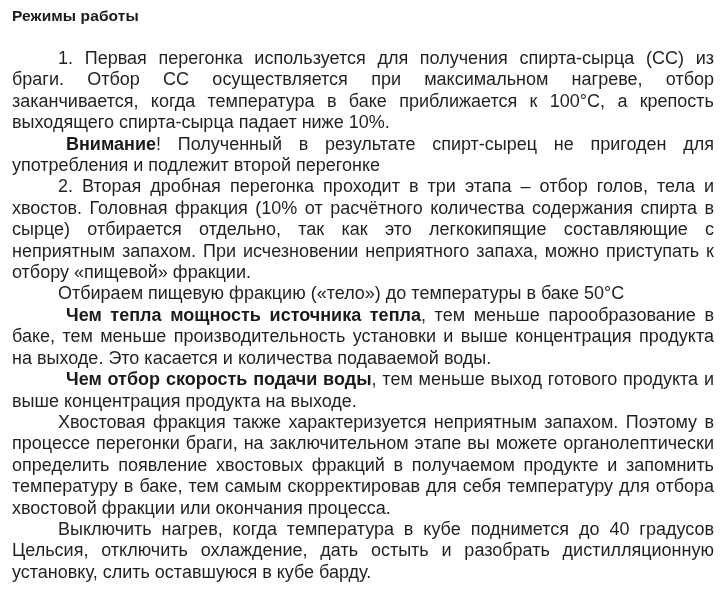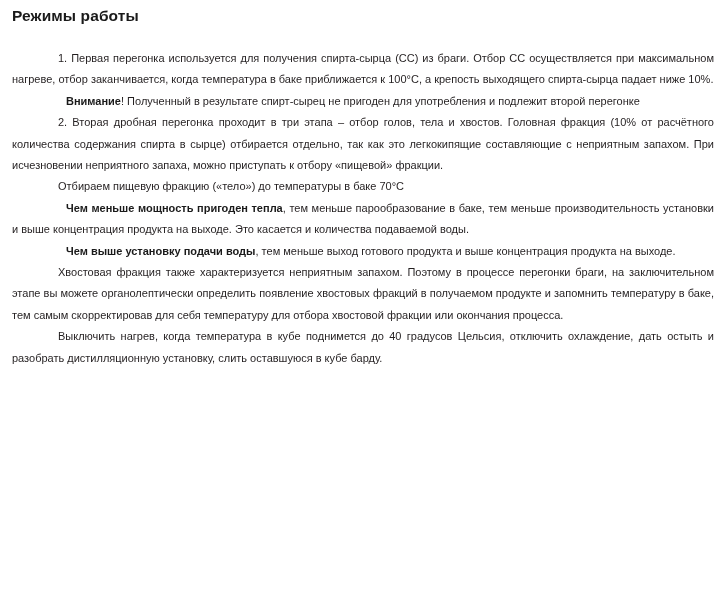--- a/index.html
+++ b/index.html
@@ -28,21 +28,21 @@
     line-height: 20px;
     margin: 0 0 1px 0;
     color: #1a1a1a;
     letter-spacing: 0.1px;
   }
   .body-block {
     margin-top: 22px;
   }
   p.para {
     margin: 0;
-    font-size: 11px;
+    font-size: 18px;
     line-height: 21.4px;
     text-align: justify;
     text-justify: inter-word;
     text-indent: 46px;
     color: #231f20;
     hyphens: none;
   }
   b.strong {
     font-weight: bold;
     color: #1a1a1a;
@@ -58,24 +58,24 @@
 
   <div class="body-block">
 
     <p class="para"><span>1. Первая перегонка используется для получения спирта-сырца (СС) из браги. Отбор СС осуществляется при максимальном нагреве, отбор заканчивается, когда температура в баке приближается к 100°С, а крепость выходящего спирта-сырца падает ниже 10%.</span></p>
 
     <p class="para"><b class="strong">Внимание</b><span>! Полученный в результате спирт-сырец не пригоден для употребления и подлежит второй перегонке</span></p>
 
     <p class="para"><span>2. Вторая дробная перегонка проходит в три этапа – отбор голов, тела и хвостов. Головная фракция (10% от расчётного количества содержания спирта в сырце) отбирается отдельно, так как это легкокипящие составляющие с неприятным запахом. При исчезновении неприятного запаха, можно приступать к отбору «пищевой» фракции.</span></p>
 
 
-    <p class="para"><span>Отбираем пищевую фракцию («тело») до температуры в баке 70°С</span></p>
+    <p class="para"><span>Отбираем пищевую фракцию («тело») до температуры в баке 50°С</span></p>
 
-    <p class="para"><b class="strong">Чем меньше мощность пригоден тепла</b><span>, тем меньше парообразование в баке, тем меньше производительность установки и выше концентрация продукта на выходе. Это касается и количества подаваемой воды.</span></p>
+    <p class="para"><b class="strong">Чем тепла мощность источника тепла</b><span>, тем меньше парообразование в баке, тем меньше производительность установки и выше концентрация продукта на выходе. Это касается и количества подаваемой воды.</span></p>
 
-    <p class="para"><b class="strong">Чем выше установку подачи воды</b><span>, тем меньше выход готового продукта и выше концентрация продукта на выходе.</span></p>
+    <p class="para"><b class="strong">Чем отбор скорость подачи воды</b><span>, тем меньше выход готового продукта и выше концентрация продукта на выходе.</span></p>
 
     <p class="para"><span>Хвостовая фракция также характеризуется неприятным запахом. Поэтому в процессе перегонки браги, на заключительном этапе вы можете органолептически определить появление хвостовых фракций в получаемом продукте и запомнить температуру в баке, тем самым скорректировав для себя температуру для отбора хвостовой фракции или окончания процесса.</span></p>
 
     <p class="para"><span>Выключить нагрев, когда температура в кубе поднимется до 40 градусов Цельсия, отключить охлаждение, дать остыть и разобрать дистилляционную установку, слить оставшуюся в кубе барду.</span></p>
 
   </div>
 </div>
 
 </body></html>

